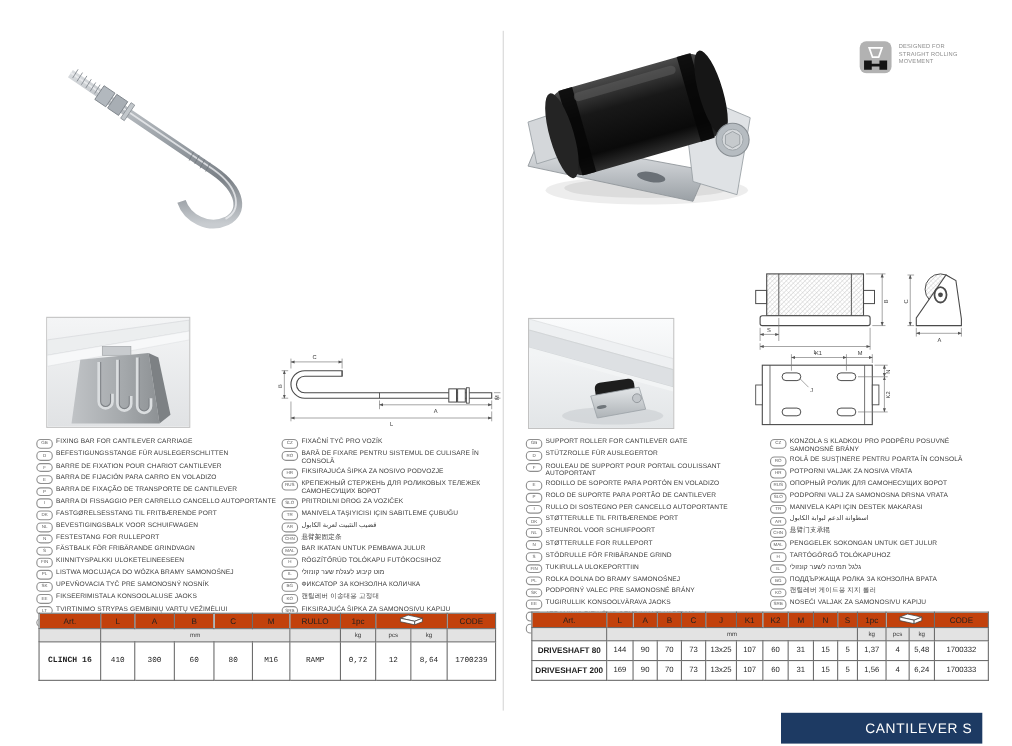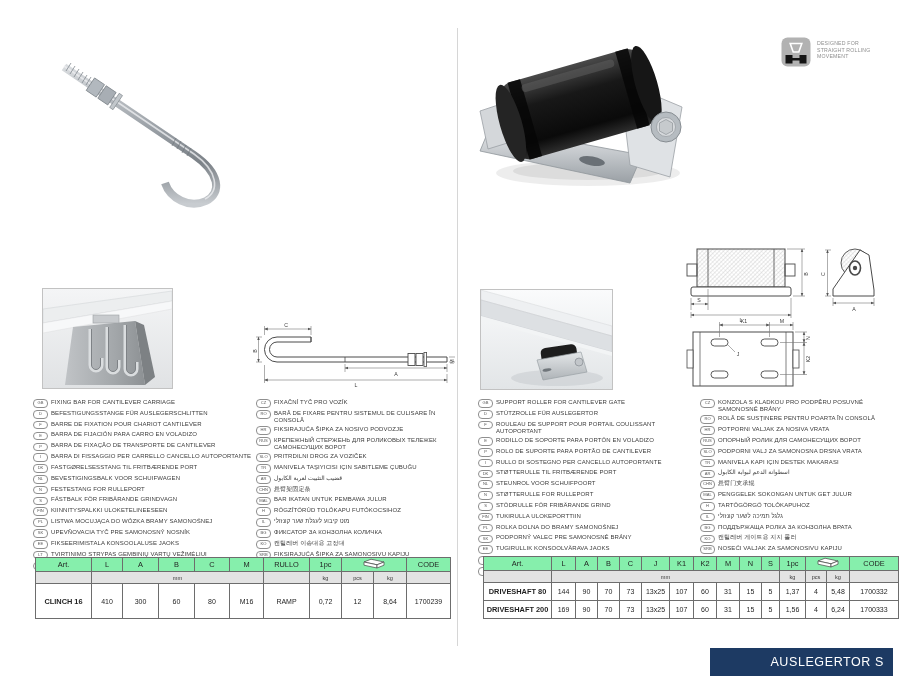--- a/index.html
+++ b/index.html
@@ -12,24 +12,24 @@
   .lang-item{display:flex;align-items:flex-start;padding:1px 0 1.05px 0;}
   .lang-badge{flex:0 0 auto;width:13px;height:6.6px;border:0.6px solid #8f8f8f;border-radius:4px;
       font-size:4.1px;line-height:6.6px;text-align:center;color:#5a5a5a;margin-right:3px;margin-top:0.2px;
       letter-spacing:0;}
   .lang-text{white-space:normal;line-height:7.1px;letter-spacing:0.1px;}
 
   
   .spec-table{position:absolute;border-collapse:collapse;table-layout:fixed;background:#fff;
       font-size:7px;color:#1f1f1f;text-align:center;border:1.4px solid #3a3a3a;}
   .spec-table td,.spec-table th{border:0.8px solid #6d6d6d;padding:0;font-weight:normal;overflow:hidden;}
-  .spec-table .hdr{background:#86efac;height:13px;font-size:7.4px;}
+  .spec-table .hdr{background:#c2410c;height:13px;font-size:7.4px;}
   .spec-table .sub{background:#e3e3e3;height:12px;font-size:5.6px;color:#3a3a3a;}
   .spec-table .art-cell{font-weight:bold;font-size:7.4px;margin-top:20px;}
-  .row-tall{height:35px;}
+  .row-tall{height:35px;font-family:Liberation Mono, monospace;}
   .row-std{height:18px;}
 
   
   .photo-frame{position:absolute;border:1px solid #c2c2c2;background:#fff;box-sizing:border-box;}
   .abs{position:absolute;}
 
   
   .design-badge{position:absolute;left:781px;top:37px;display:flex;}
   .design-badge .txt{font-size:5.2px;line-height:6.6px;color:#8f8f8f;padding-left:6px;padding-top:3px;
       letter-spacing:0.2px;}
@@ -761,14 +761,14 @@
         <td>5</td>
         <td>1,56</td>
         <td>4</td>
         <td>6,24</td>
         <td>1700333</td>
       </tr>
 </tbody>
   </table>
 
 <div class="footer-bar">
-  <span>AUSLEGERTOR S</span>
+  <span>CANTILEVER S</span>
 </div>
 
 </body></html>

